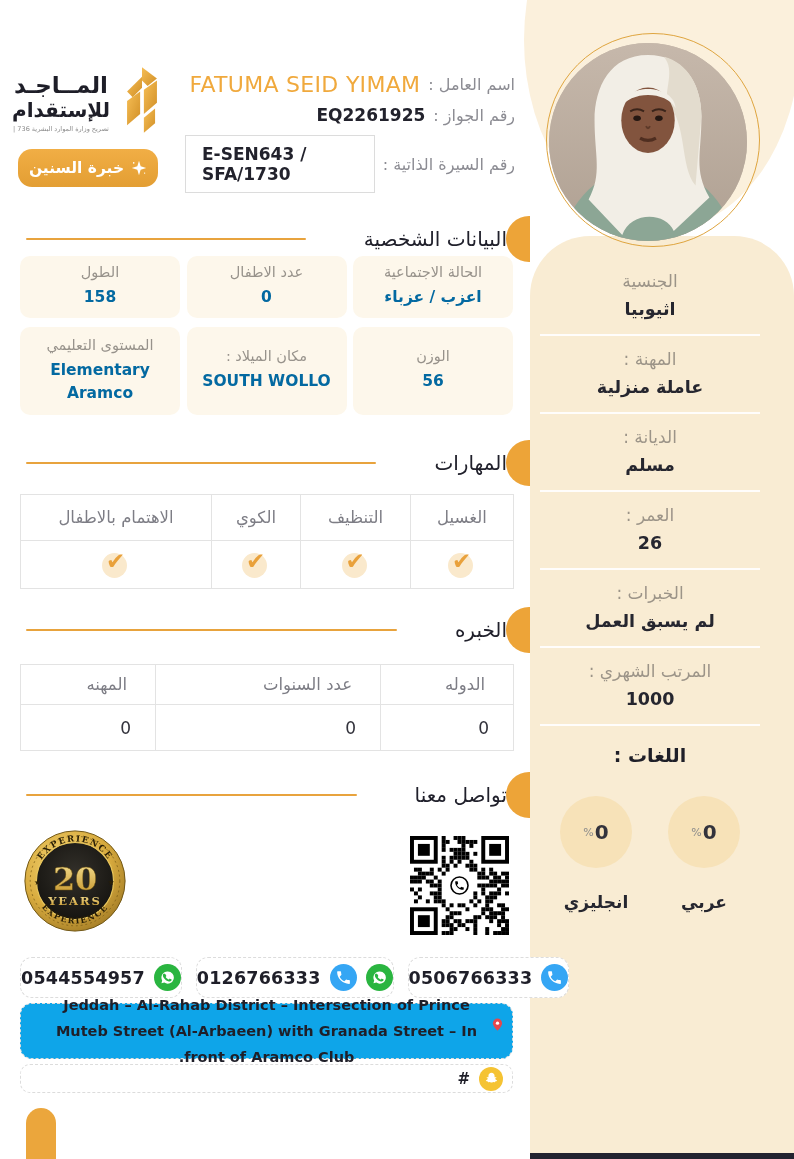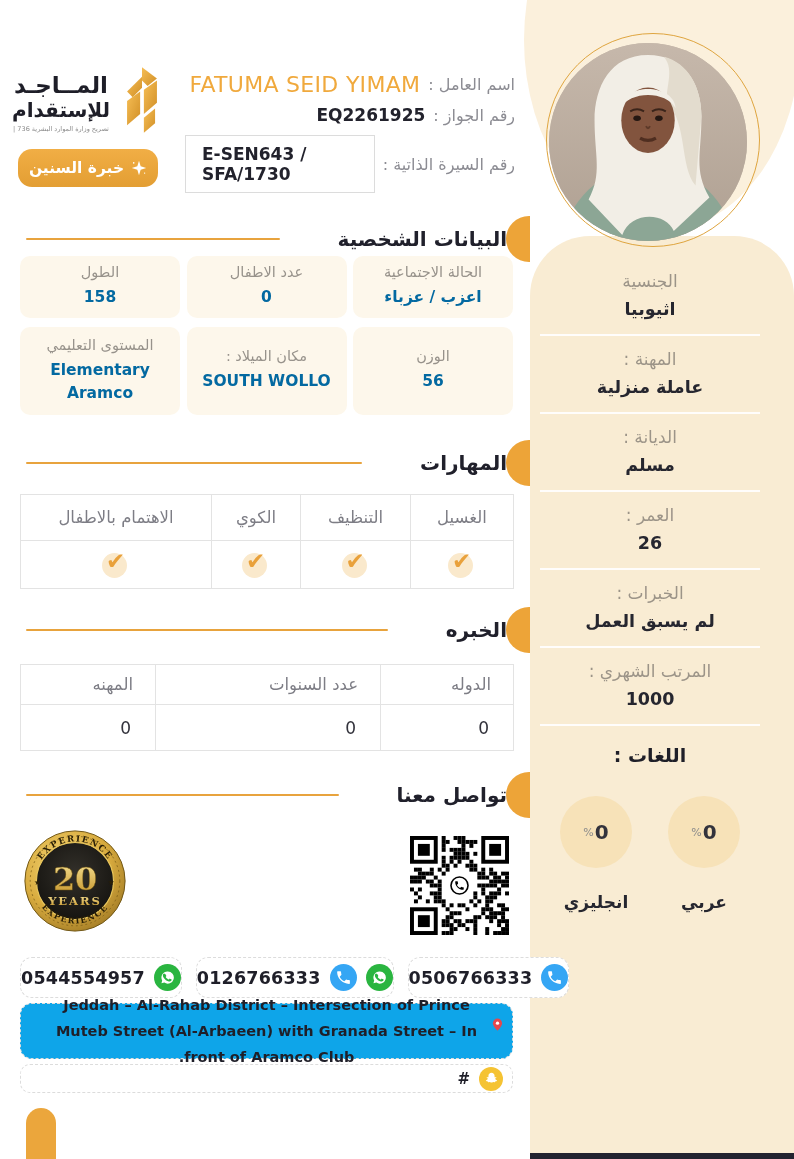--- a/index.html
+++ b/index.html
@@ -43,21 +43,21 @@
   .id-row{display:flex;align-items:center;gap:8px;}
   .id-label{font-size:16px;color:#8C8C93;white-space:nowrap;}
   .worker-name{font-size:22px;font-weight:normal;color:#F0A93D;letter-spacing:.3px;white-space:nowrap;}
   .id-value{font-size:17px;font-weight:bold;color:#22222C;direction:ltr;}
   .row2{margin-top:8px;}
   .row3{margin-top:10px;}
   .cv-box{border:1px solid #DCDCDC;background:#fff;padding:8px 16px;font-size:17px;font-weight:bold;color:#22222C;direction:ltr;}
 
   
   .sec-head{position:absolute;left:20px;width:493px;height:46px;display:flex;direction:rtl;align-items:center;}
-  .sec-title{font-size:20px;font-weight:bold;color:#20202B;padding-right:6px;white-space:nowrap;margin-left:44px;}
+  .sec-title{font-size:20px;font-weight:normal;color:#20202B;padding-right:6px;white-space:nowrap;margin-left:44px;}
   .sec-line{flex:1;height:2px;background:#E8A33D;margin:0 14px 0 6px;border-radius:2px;}
   .sec-marker{position:absolute;left:-17px;top:0;width:24px;height:46px;background:#EDA438;border-radius:24px 0 0 24px;transform:scaleX(-1);}
   
   .sec-head .sec-marker{left:auto;right:-17px;transform:none;border-radius:24px 0 0 24px;}
 
   
   .cards{position:absolute;left:20px;top:256px;width:493px;display:grid;direction:rtl;
          grid-template-columns:160px 160px 160px;grid-template-rows:62px 88px;gap:9px 6.5px;}
   .card{background:#FDF7EB;border-radius:10px;display:flex;flex-direction:column;align-items:center;justify-content:center;
         gap:6px;text-align:center;padding:2px 6px;box-sizing:border-box;}
@@ -71,21 +71,21 @@
   .skills-table{top:494px;width:493px;}
   .skills-table th{height:43px;text-align:center;}
   .skills-table td{height:45px;text-align:center;}
   .skills-table col:nth-child(1){width:103px;} .skills-table col:nth-child(2){width:110px;}
   .skills-table col:nth-child(3){width:89px;}  .skills-table col:nth-child(4){width:191px;}
   .check{position:relative;display:inline-block;width:34px;height:32px;}
   .check::before{content:"";position:absolute;left:3px;top:6px;width:25px;height:25px;border-radius:50%;background:#FAE9CC;}
   .check::after{content:"\2714";position:absolute;left:7px;top:1px;font-size:23px;color:#E9A13B;font-weight:bold;}
 
   .exp-table{top:664px;width:493px;}
-  .exp-table th{height:39px;text-align:right;padding:0 22px;}
+  .exp-table th{height:39px;text-align:right;padding:0 28px;}
   .exp-table td{height:45px;text-align:right;padding:0 24px;font-size:17px;color:#33333C;}
   .exp-table col:nth-child(1){width:133px;} .exp-table col:nth-child(2){width:225px;} .exp-table col:nth-child(3){width:135px;}
 
   
   .medal{position:absolute;left:22px;top:828px;width:106px;height:106px;}
   .qr{position:absolute;left:410px;top:836px;width:99px;height:99px;background:#fff;}
   .chips-row{position:absolute;left:20px;top:957px;width:493px;display:flex;gap:14px;align-items:center;}
   .chip{flex:1;height:41px;border:1.5px dashed #DCDCDC;border-radius:12px;background:#fff;
         display:flex;align-items:center;justify-content:center;gap:9px;box-sizing:border-box;}
   .chip-num{font-size:17.5px;font-weight:bold;color:#1F1F29;letter-spacing:.2px;}

